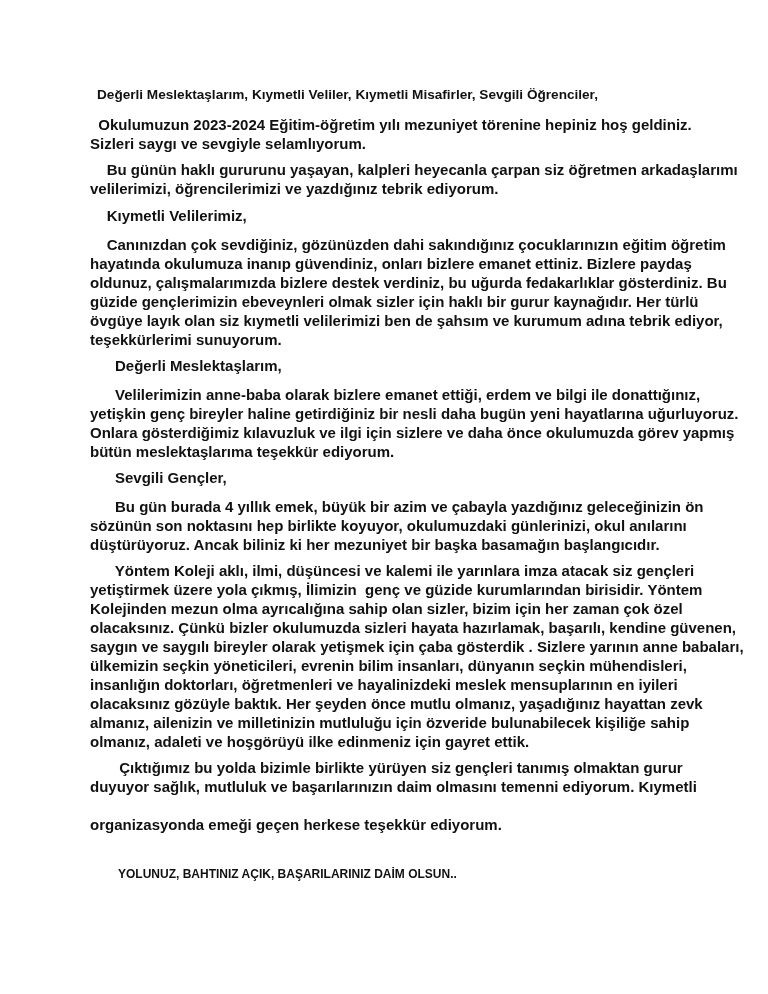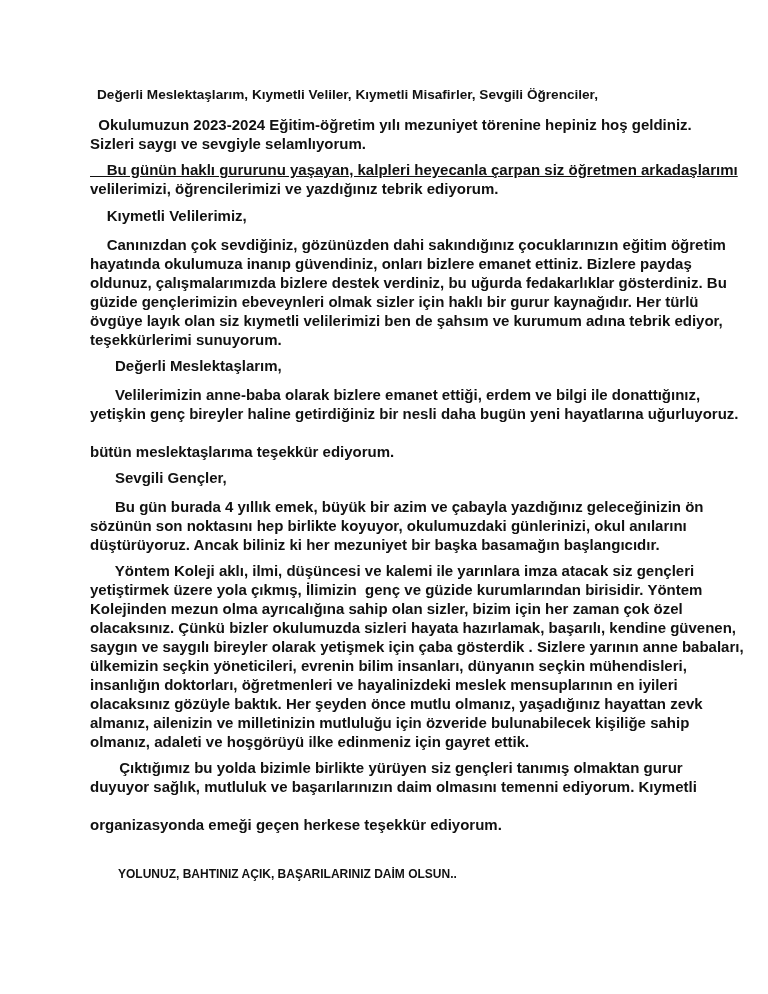--- a/index.html
+++ b/index.html
@@ -20,36 +20,37 @@
 </style>
 </head>
 <body>
 
 <div class="page">
   <div class="ln title" style="left:97px;top:87px;">Değerli Meslektaşlarım, Kıymetli Veliler, Kıymetli Misafirler, Sevgili Öğrenciler,</div>
 
   <div class="ln" style="top:117px;">  Okulumuzun 2023-2024 Eğitim-öğretim yılı mezuniyet törenine hepiniz hoş geldiniz.</div>
   <div class="ln" style="top:136px;text-align:right;">Sizleri saygı ve sevgiyle selamlıyorum.</div>
 
-  <div class="ln" style="top:162px;text-decoration:underline;">    Bu günün haklı gururunu yaşayan, kalpleri heyecanla çarpan siz öğretmen arkadaşlarımı</div>
+  <div class="ln" style="top:162px;">    Bu günün haklı gururunu yaşayan, kalpleri heyecanla çarpan siz öğretmen arkadaşlarımı</div>
   <div class="ln" style="top:181px;">velilerimizi, öğrencilerimizi ve yazdığınız tebrik ediyorum.</div>
 
   <div class="ln" style="top:208px;">    Kıymetli Velilerimiz,</div>
 
   <div class="ln" style="top:237px;">    Canınızdan çok sevdiğiniz, gözünüzden dahi sakındığınız çocuklarınızın eğitim öğretim</div>
   <div class="ln" style="top:256px;">hayatında okulumuza inanıp güvendiniz, onları bizlere emanet ettiniz. Bizlere paydaş</div>
   <div class="ln" style="top:275px;">oldunuz, çalışmalarımızda bizlere destek verdiniz, bu uğurda fedakarlıklar gösterdiniz. Bu</div>
   <div class="ln" style="top:294px;">güzide gençlerimizin ebeveynleri olmak sizler için haklı bir gurur kaynağıdır. Her türlü</div>
   <div class="ln" style="top:313px;">övgüye layık olan siz kıymetli velilerimizi ben de şahsım ve kurumum adına tebrik ediyor,</div>
   <div class="ln" style="top:332px;">teşekkürlerimi sunuyorum.</div>
 
   <div class="ln" style="top:358px;">      Değerli Meslektaşlarım,</div>
 
   <div class="ln" style="top:387px;">      Velilerimizin anne-baba olarak bizlere emanet ettiği, erdem ve bilgi ile donattığınız,</div>
   <div class="ln" style="top:406px;">yetişkin genç bireyler haline getirdiğiniz bir nesli daha bugün yeni hayatlarına uğurluyoruz.</div>
+  <div class="ln" style="top:425px;">Onlara gösterdiğimiz kılavuzluk ve ilgi için sizlere ve daha önce okulumuzda görev yapmış</div>
   <div class="ln" style="top:444px;">bütün meslektaşlarıma teşekkür ediyorum.</div>
 
   <div class="ln" style="top:470px;">      Sevgili Gençler,</div>
 
   <div class="ln" style="top:499px;">      Bu gün burada 4 yıllık emek, büyük bir azim ve çabayla yazdığınız geleceğinizin ön</div>
   <div class="ln" style="top:518px;">sözünün son noktasını hep birlikte koyuyor, okulumuzdaki günlerinizi, okul anılarını</div>
   <div class="ln" style="top:537px;">düştürüyoruz. Ancak biliniz ki her mezuniyet bir başka basamağın başlangıcıdır.</div>
 
   <div class="ln" style="top:563px;">      Yöntem Koleji aklı, ilmi, düşüncesi ve kalemi ile yarınlara imza atacak siz gençleri</div>
   <div class="ln" style="top:582px;">yetiştirmek üzere yola çıkmış, İlimizin  genç ve güzide kurumlarından birisidir. Yöntem</div>

